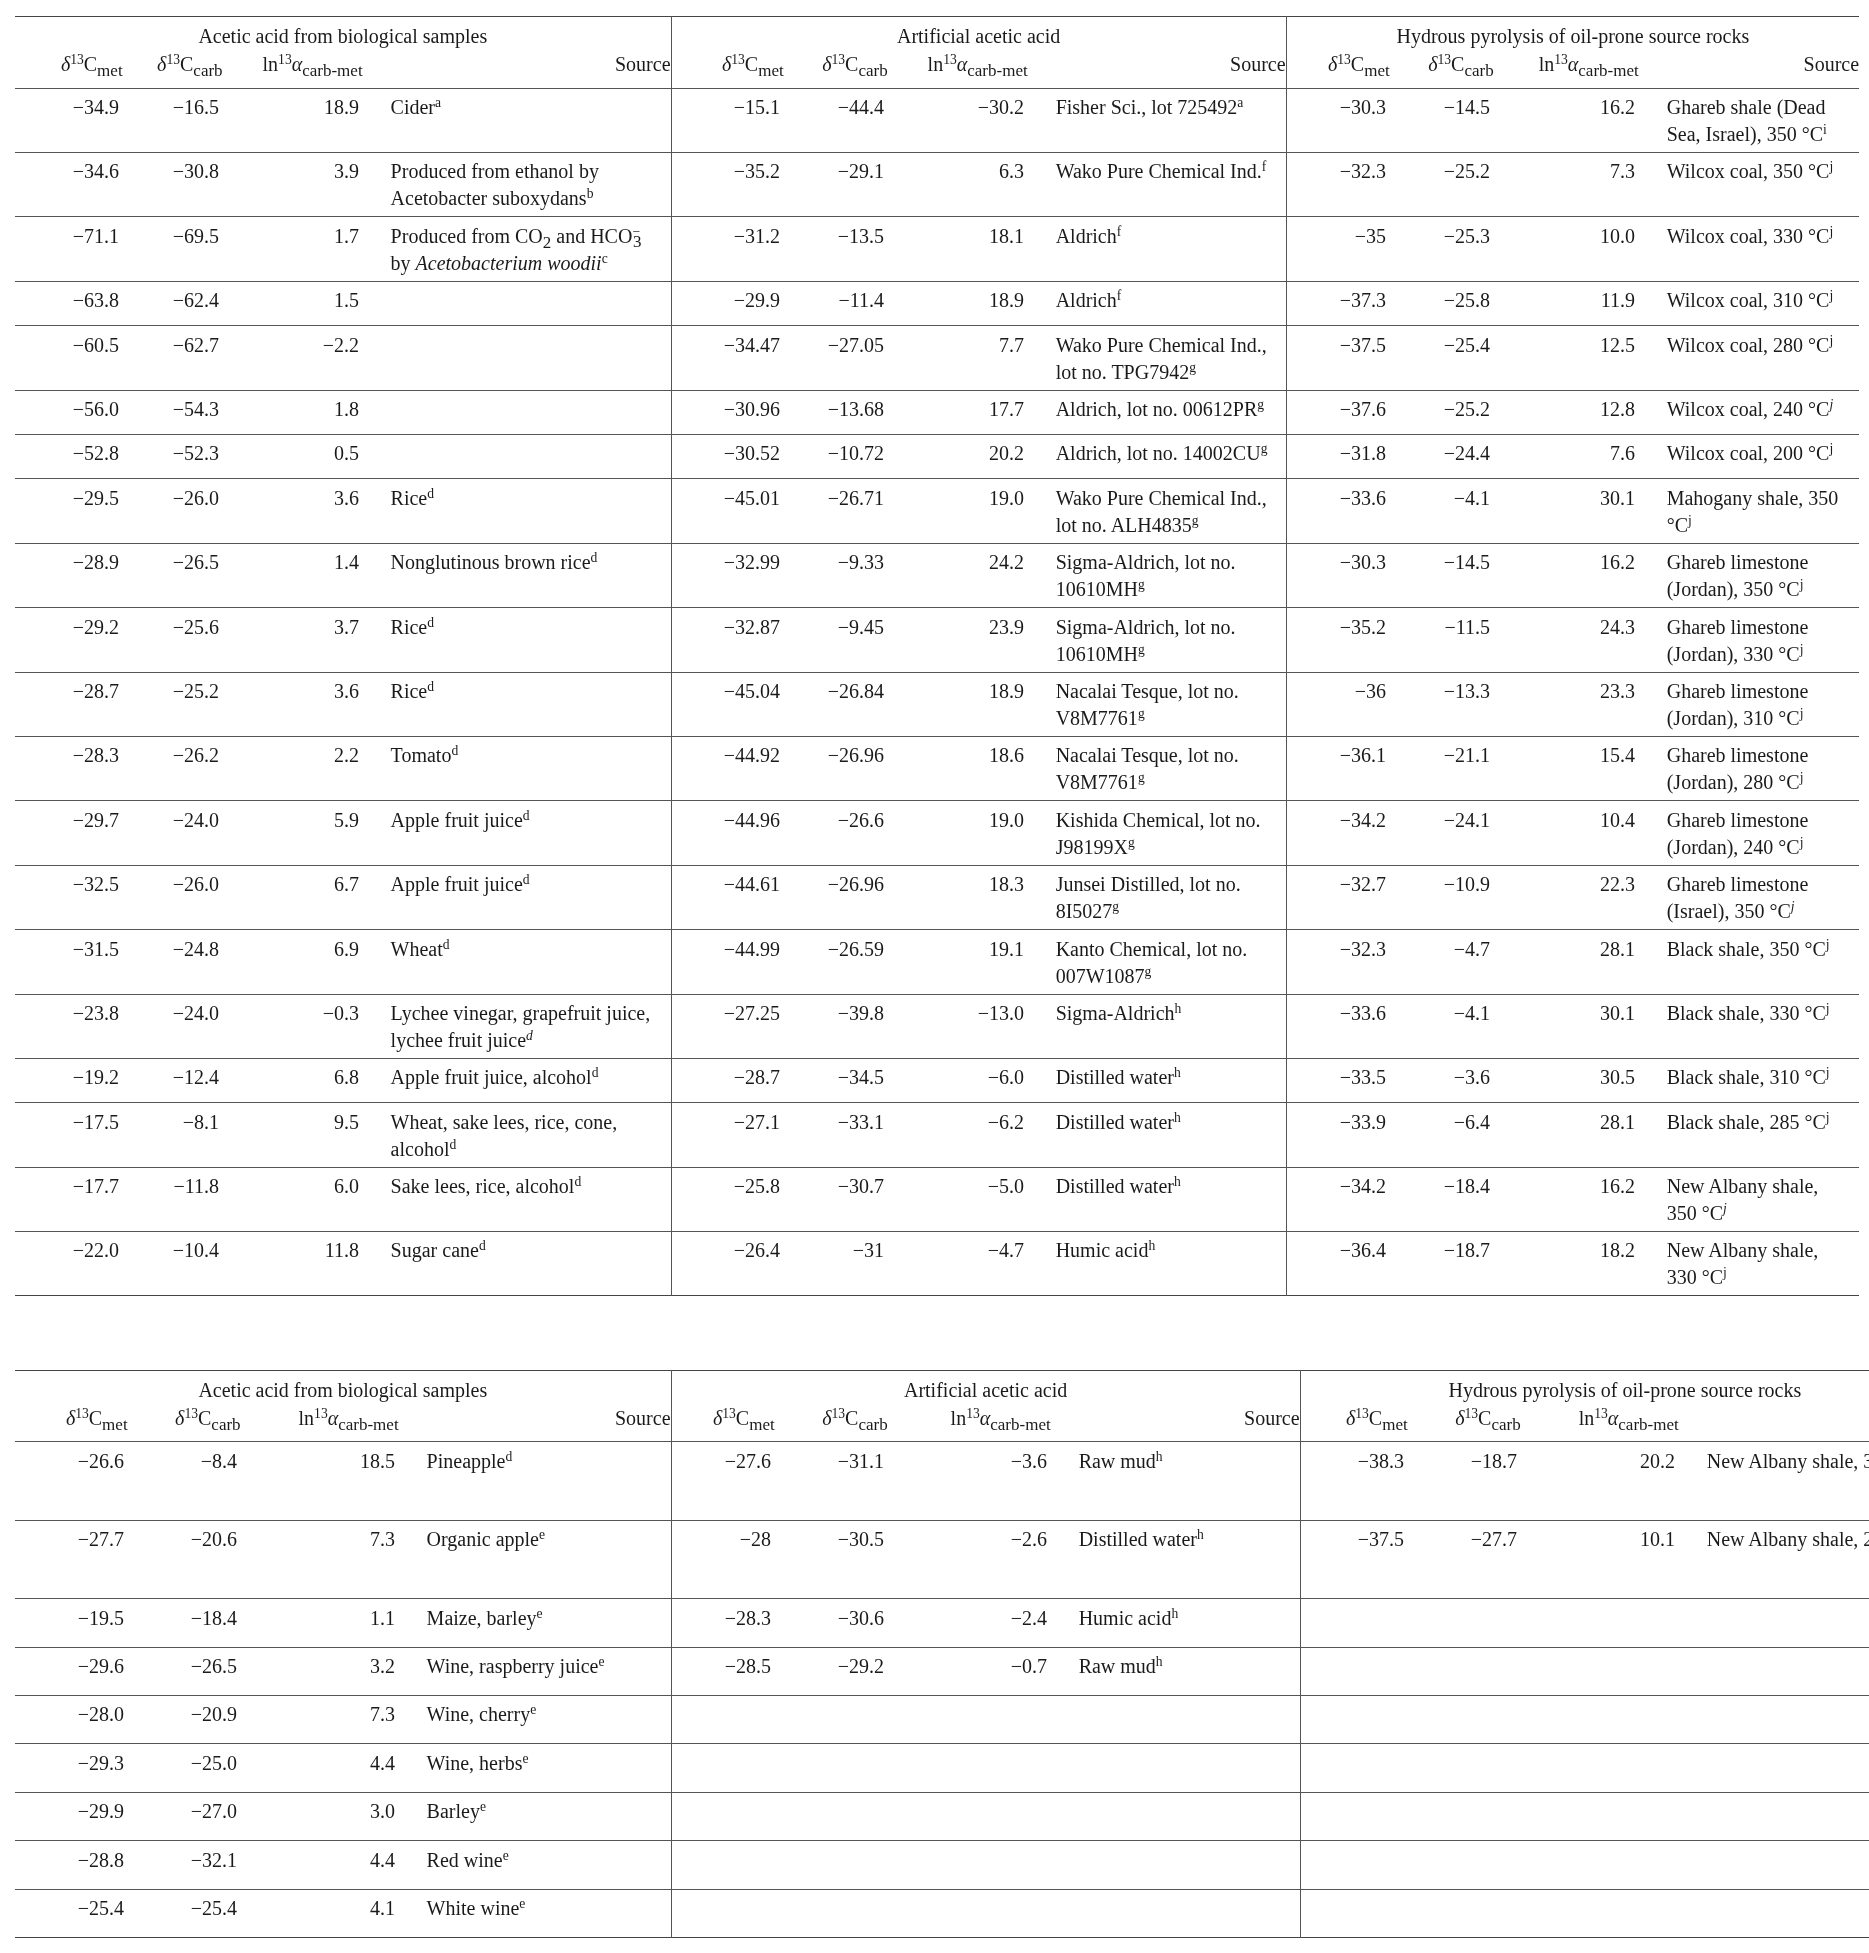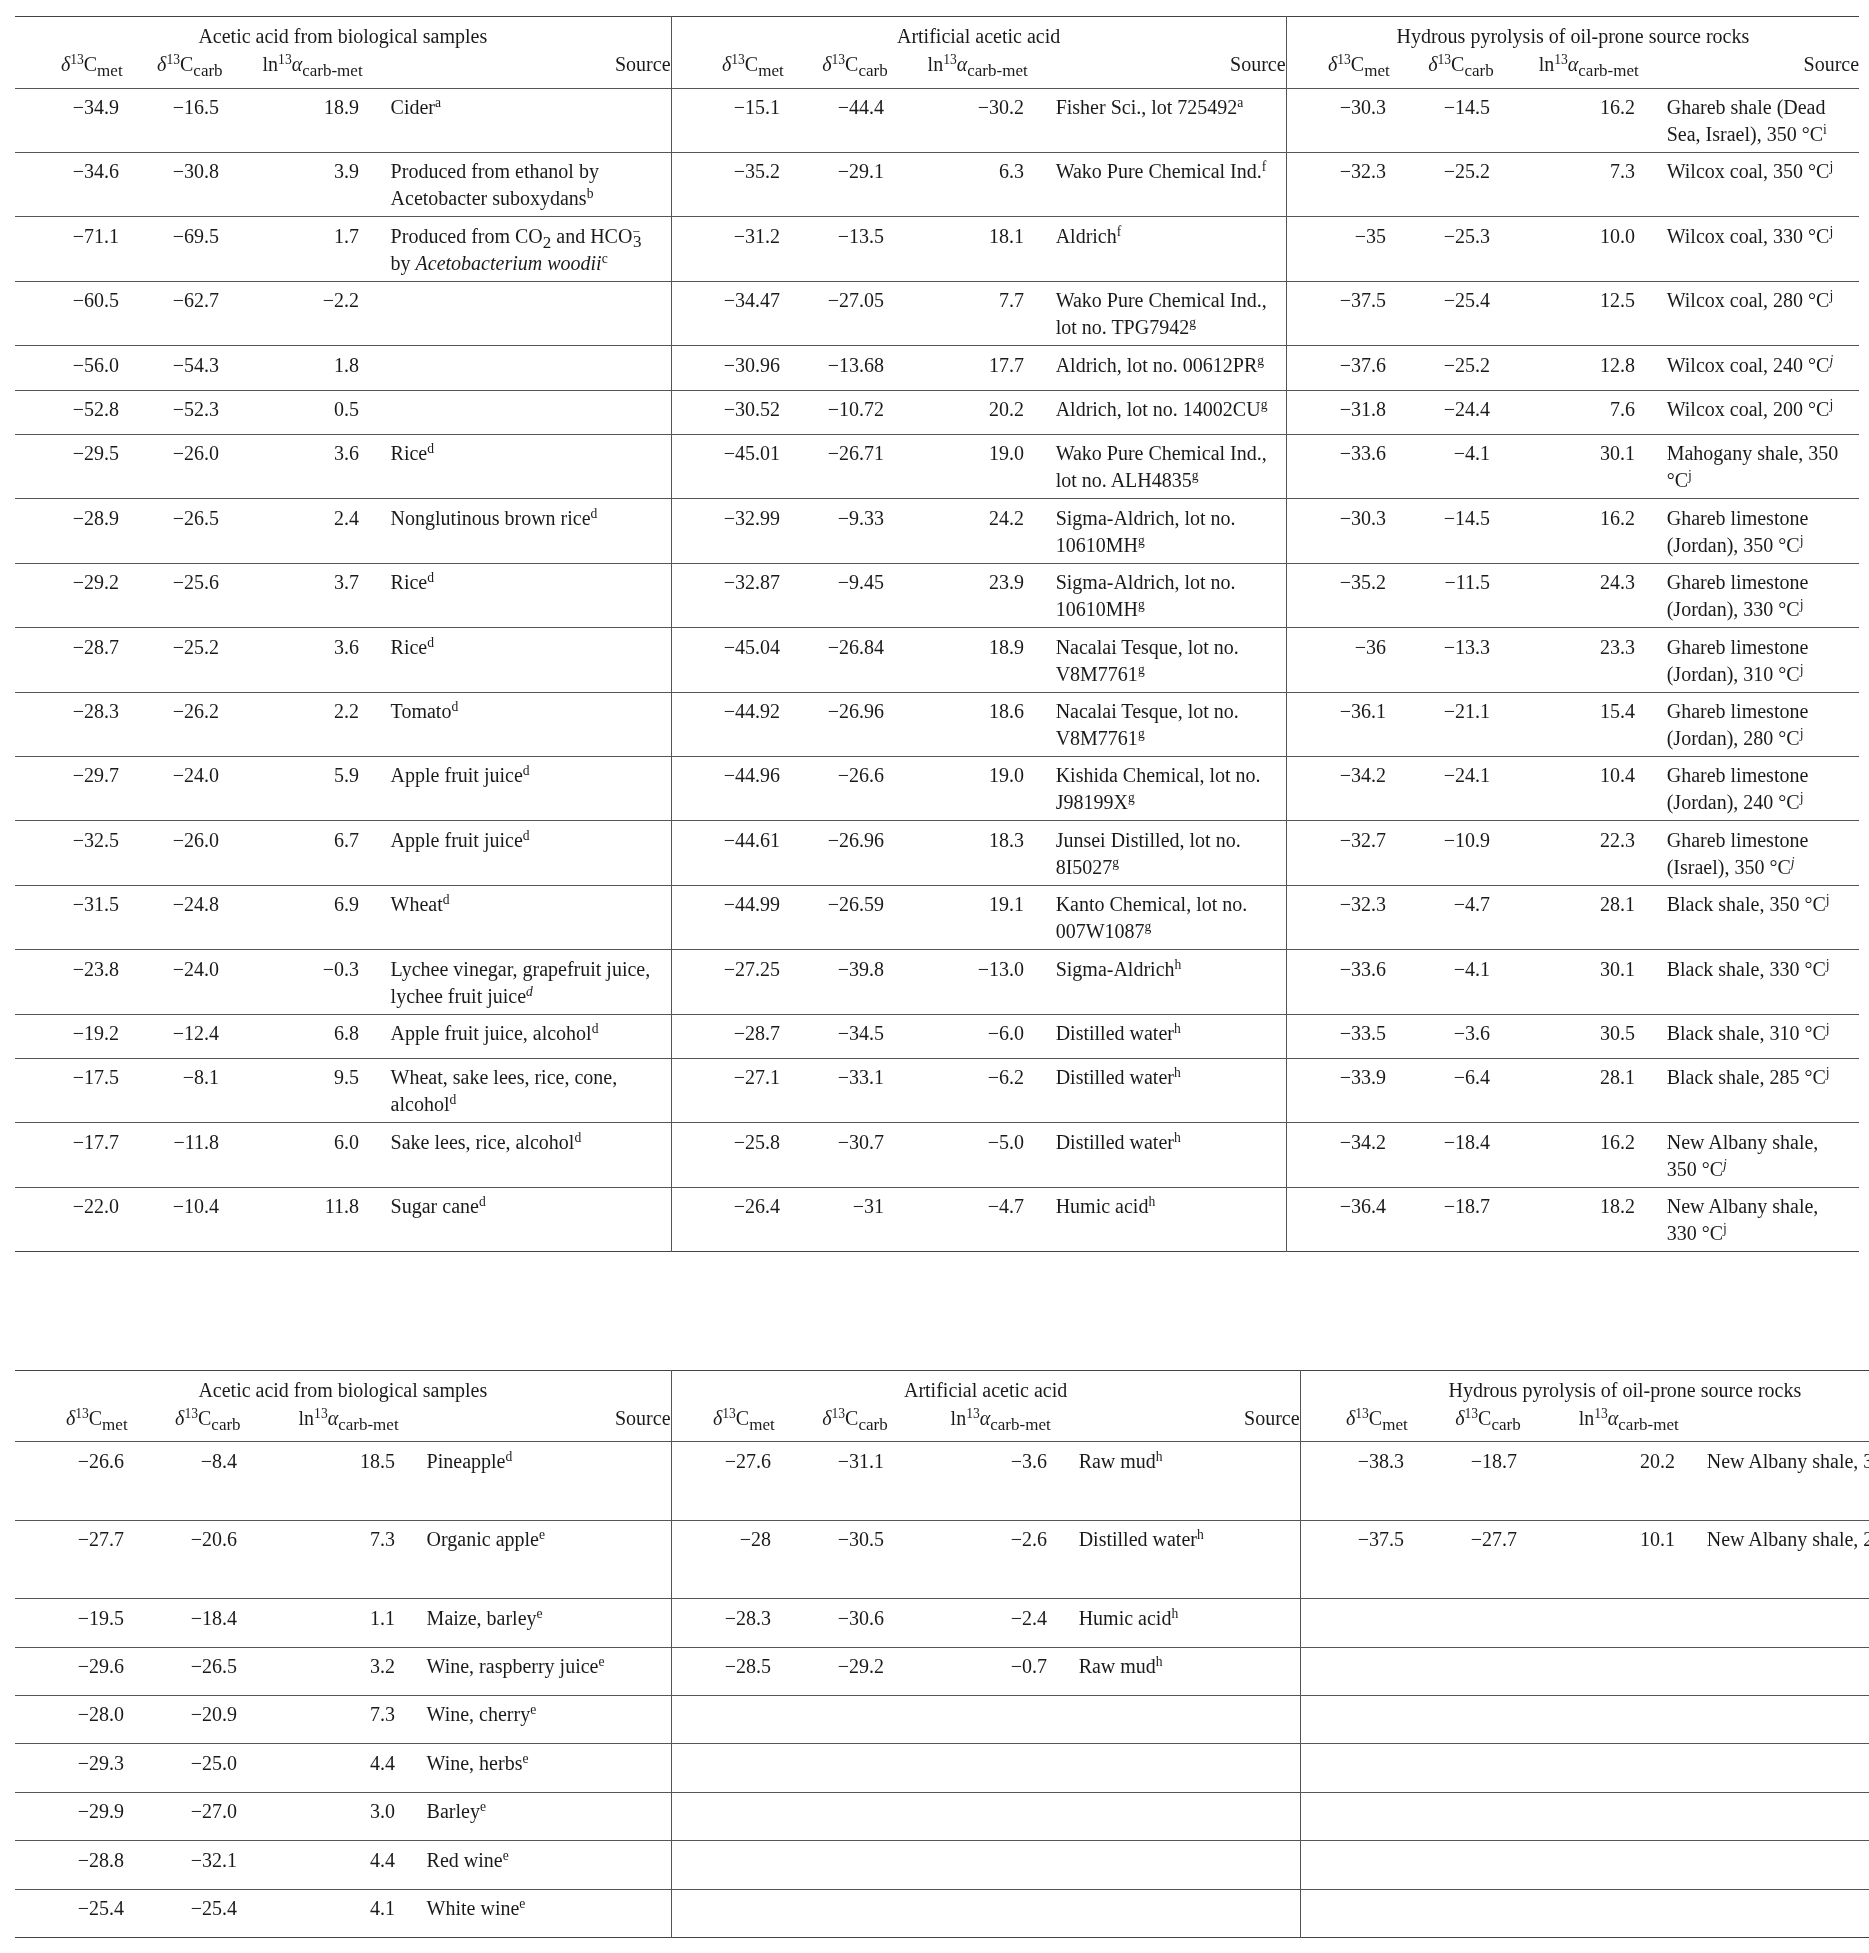--- a/index.html
+++ b/index.html
@@ -101,20 +101,34 @@
         <td class="src sep">Produced from CO<sub>2</sub> and HCO<span style="position: relative;"><sup>−</sup><sub style="margin-left: -7.2px;">3</sub></span> by <span class="it">Acetobacterium woodii</span><sup>c</sup></td>
         <td class="num">−31.2</td>
         <td class="num">−13.5</td>
         <td class="num">18.1</td>
         <td class="src sep"><span>Aldrich</span><sup>f</sup></td>
         <td class="num">−35</td>
         <td class="num">−25.3</td>
         <td class="num">10.0</td>
         <td class="src"><span>Wilcox coal, 330 °C</span><sup>j</sup></td>
       </tr>
+      <tr class="short">
+        <td class="num">−63.8</td>
+        <td class="num">−62.4</td>
+        <td class="num">1.5</td>
+        <td class="src sep"><span></span></td>
+        <td class="num">−29.9</td>
+        <td class="num">−11.4</td>
+        <td class="num">18.9</td>
+        <td class="src sep"><span>Aldrich</span><sup>f</sup></td>
+        <td class="num">−37.3</td>
+        <td class="num">−25.8</td>
+        <td class="num">11.9</td>
+        <td class="src"><span>Wilcox coal, 310 °C</span><sup>j</sup></td>
+      </tr>
       <tr>
         <td class="num">−60.5</td>
         <td class="num">−62.7</td>
         <td class="num">−2.2</td>
         <td class="src sep"><span></span></td>
         <td class="num">−34.47</td>
         <td class="num">−27.05</td>
         <td class="num">7.7</td>
         <td class="src sep"><span>Wako Pure Chemical Ind., lot no. TPG7942</span><sup>g</sup></td>
         <td class="num">−37.5</td>
@@ -160,21 +174,21 @@
         <td class="num">19.0</td>
         <td class="src sep"><span>Wako Pure Chemical Ind., lot no. ALH4835</span><sup>g</sup></td>
         <td class="num">−33.6</td>
         <td class="num">−4.1</td>
         <td class="num">30.1</td>
         <td class="src"><span>Mahogany shale, 350 °C</span><sup>j</sup></td>
       </tr>
       <tr>
         <td class="num">−28.9</td>
         <td class="num">−26.5</td>
-        <td class="num">2.4</td>
+        <td class="num">1.4</td>
         <td class="src sep"><span>Nonglutinous brown rice</span><sup>d</sup></td>
         <td class="num">−32.99</td>
         <td class="num">−9.33</td>
         <td class="num">24.2</td>
         <td class="src sep"><span>Sigma-Aldrich, lot no. 10610MH</span><sup>g</sup></td>
         <td class="num">−30.3</td>
         <td class="num">−14.5</td>
         <td class="num">16.2</td>
         <td class="src"><span>Ghareb limestone (Jordan), 350 °C</span><sup>j</sup></td>
       </tr>

